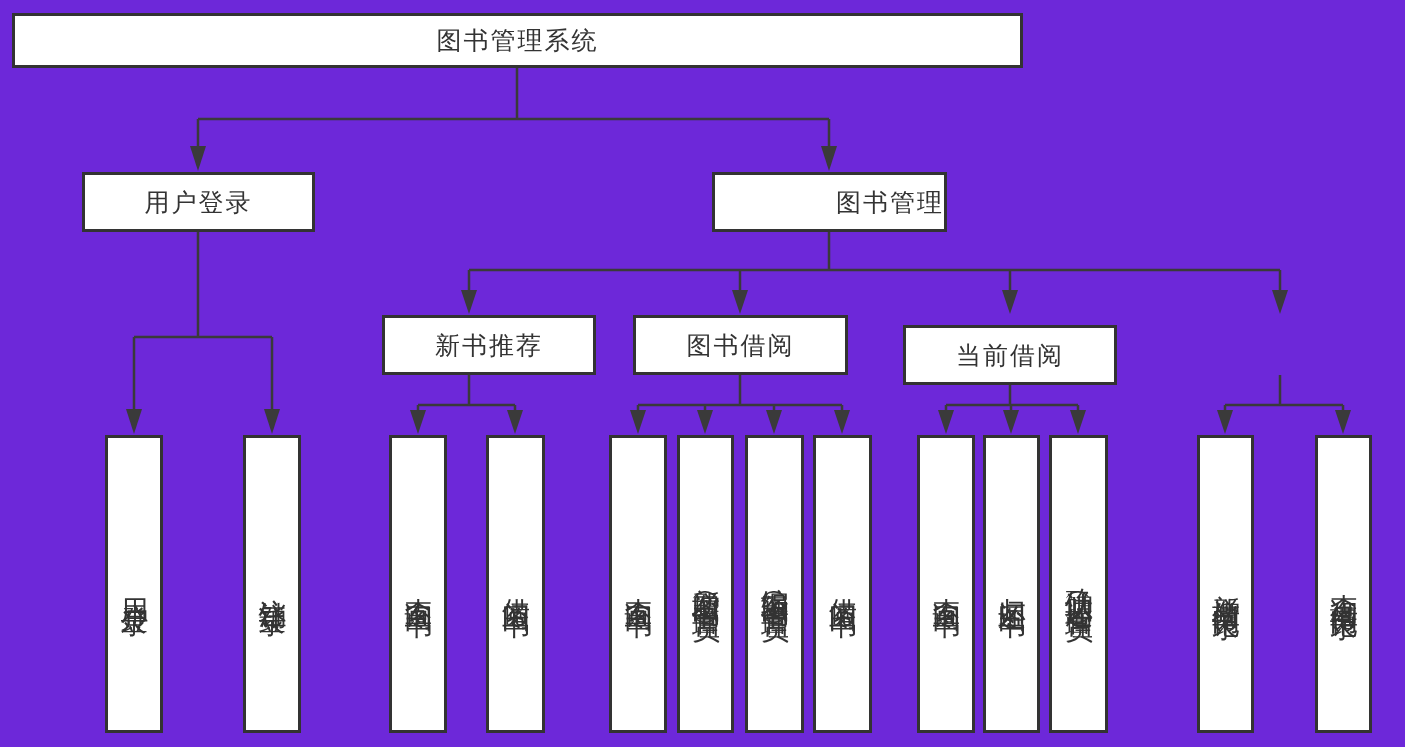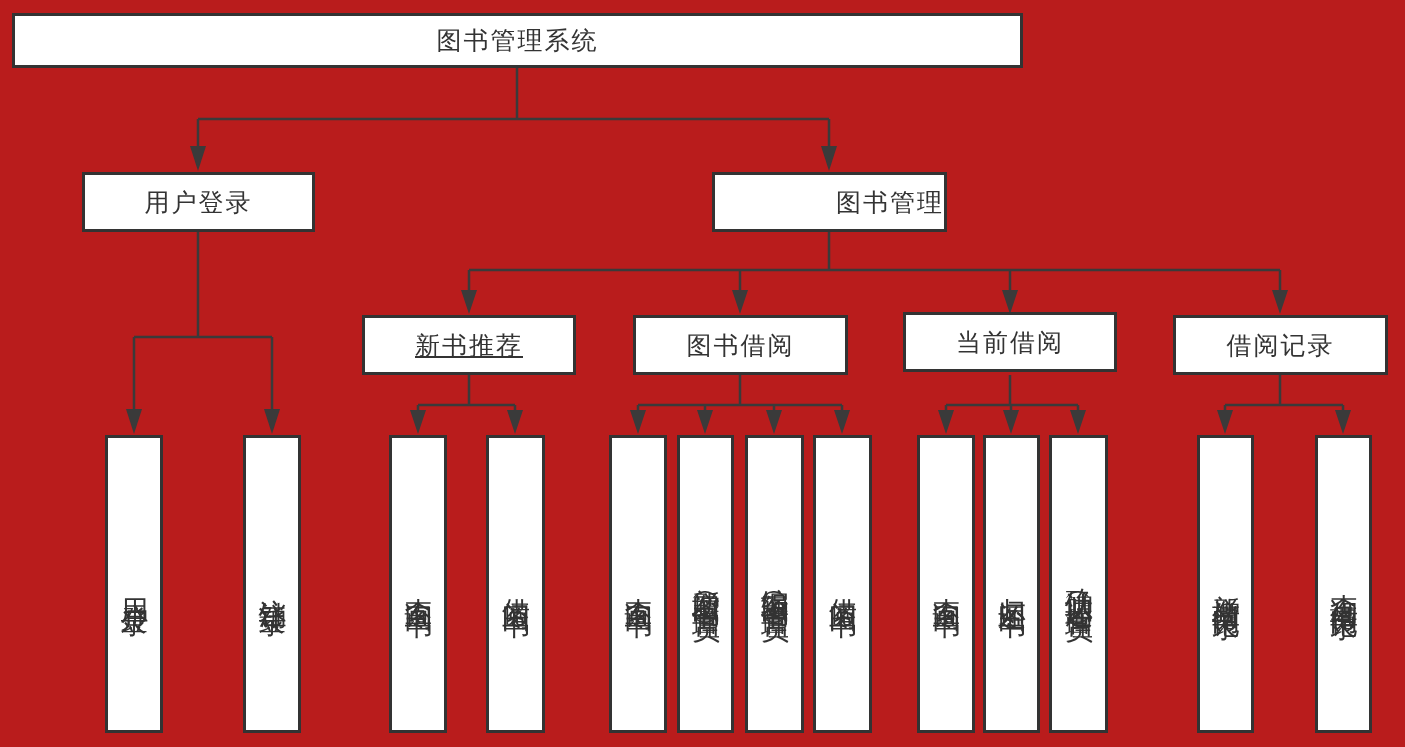--- a/index.html
+++ b/index.html
@@ -1,20 +1,20 @@
 <!DOCTYPE html>
 <html><head>
 <meta charset="utf-8">
 <style>
   html, body { margin: 0; padding: 0; background: #ffffff; }
   .canvas {
     position: relative;
     width: 1405px;
     height: 747px;
-    background: #b91c1c;
+    background: #6d28d9;
     font-family: "Liberation Sans", sans-serif;
     color: #333333;
     overflow: hidden;
   }
   .connectors {
     position: absolute;
     left: 0; top: 0;
     width: 1405px; height: 747px;
     z-index: 0;
   }
@@ -105,31 +105,28 @@
     <span>图书管理系统</span>
   </div>
 
   <div class="node hbox" style="left:82px; top:172px; width:233px; height:60px;">
     <span>用户登录</span>
   </div>
   <div class="node hbox" style="left:712px; top:172px; width:235px; height:60px;justify-content:flex-end;">
     <span>图书管理</span>
   </div>
 
-  <div class="node hbox" style="left:362px; top:315px; width:214px; height:60px;text-decoration:underline;">
+  <div class="node hbox" style="left:382px; top:315px; width:214px; height:60px;">
     <span>新书推荐</span>
   </div>
   <div class="node hbox" style="left:633px; top:315px; width:215px; height:60px;">
     <span>图书借阅</span>
   </div>
-  <div class="node hbox" style="left:903px; top:312px; width:214px; height:60px;">
+  <div class="node hbox" style="left:903px; top:325px; width:214px; height:60px;">
     <span>当前借阅</span>
-  </div>
-  <div class="node hbox" style="left:1173px; top:315px; width:215px; height:60px;">
-    <span>借阅记录</span>
   </div>
 
   <div class="node vbox" style="left:105px; top:435px; width:58px; height:298px;">
     <span class="vtext">用户登录</span>
   </div>
   <div class="node vbox" style="left:243px; top:435px; width:58px; height:298px;">
     <span class="vtext">注销登录</span>
   </div>
 
   <div class="node vbox" style="left:389px; top:435px; width:58px; height:298px;">

